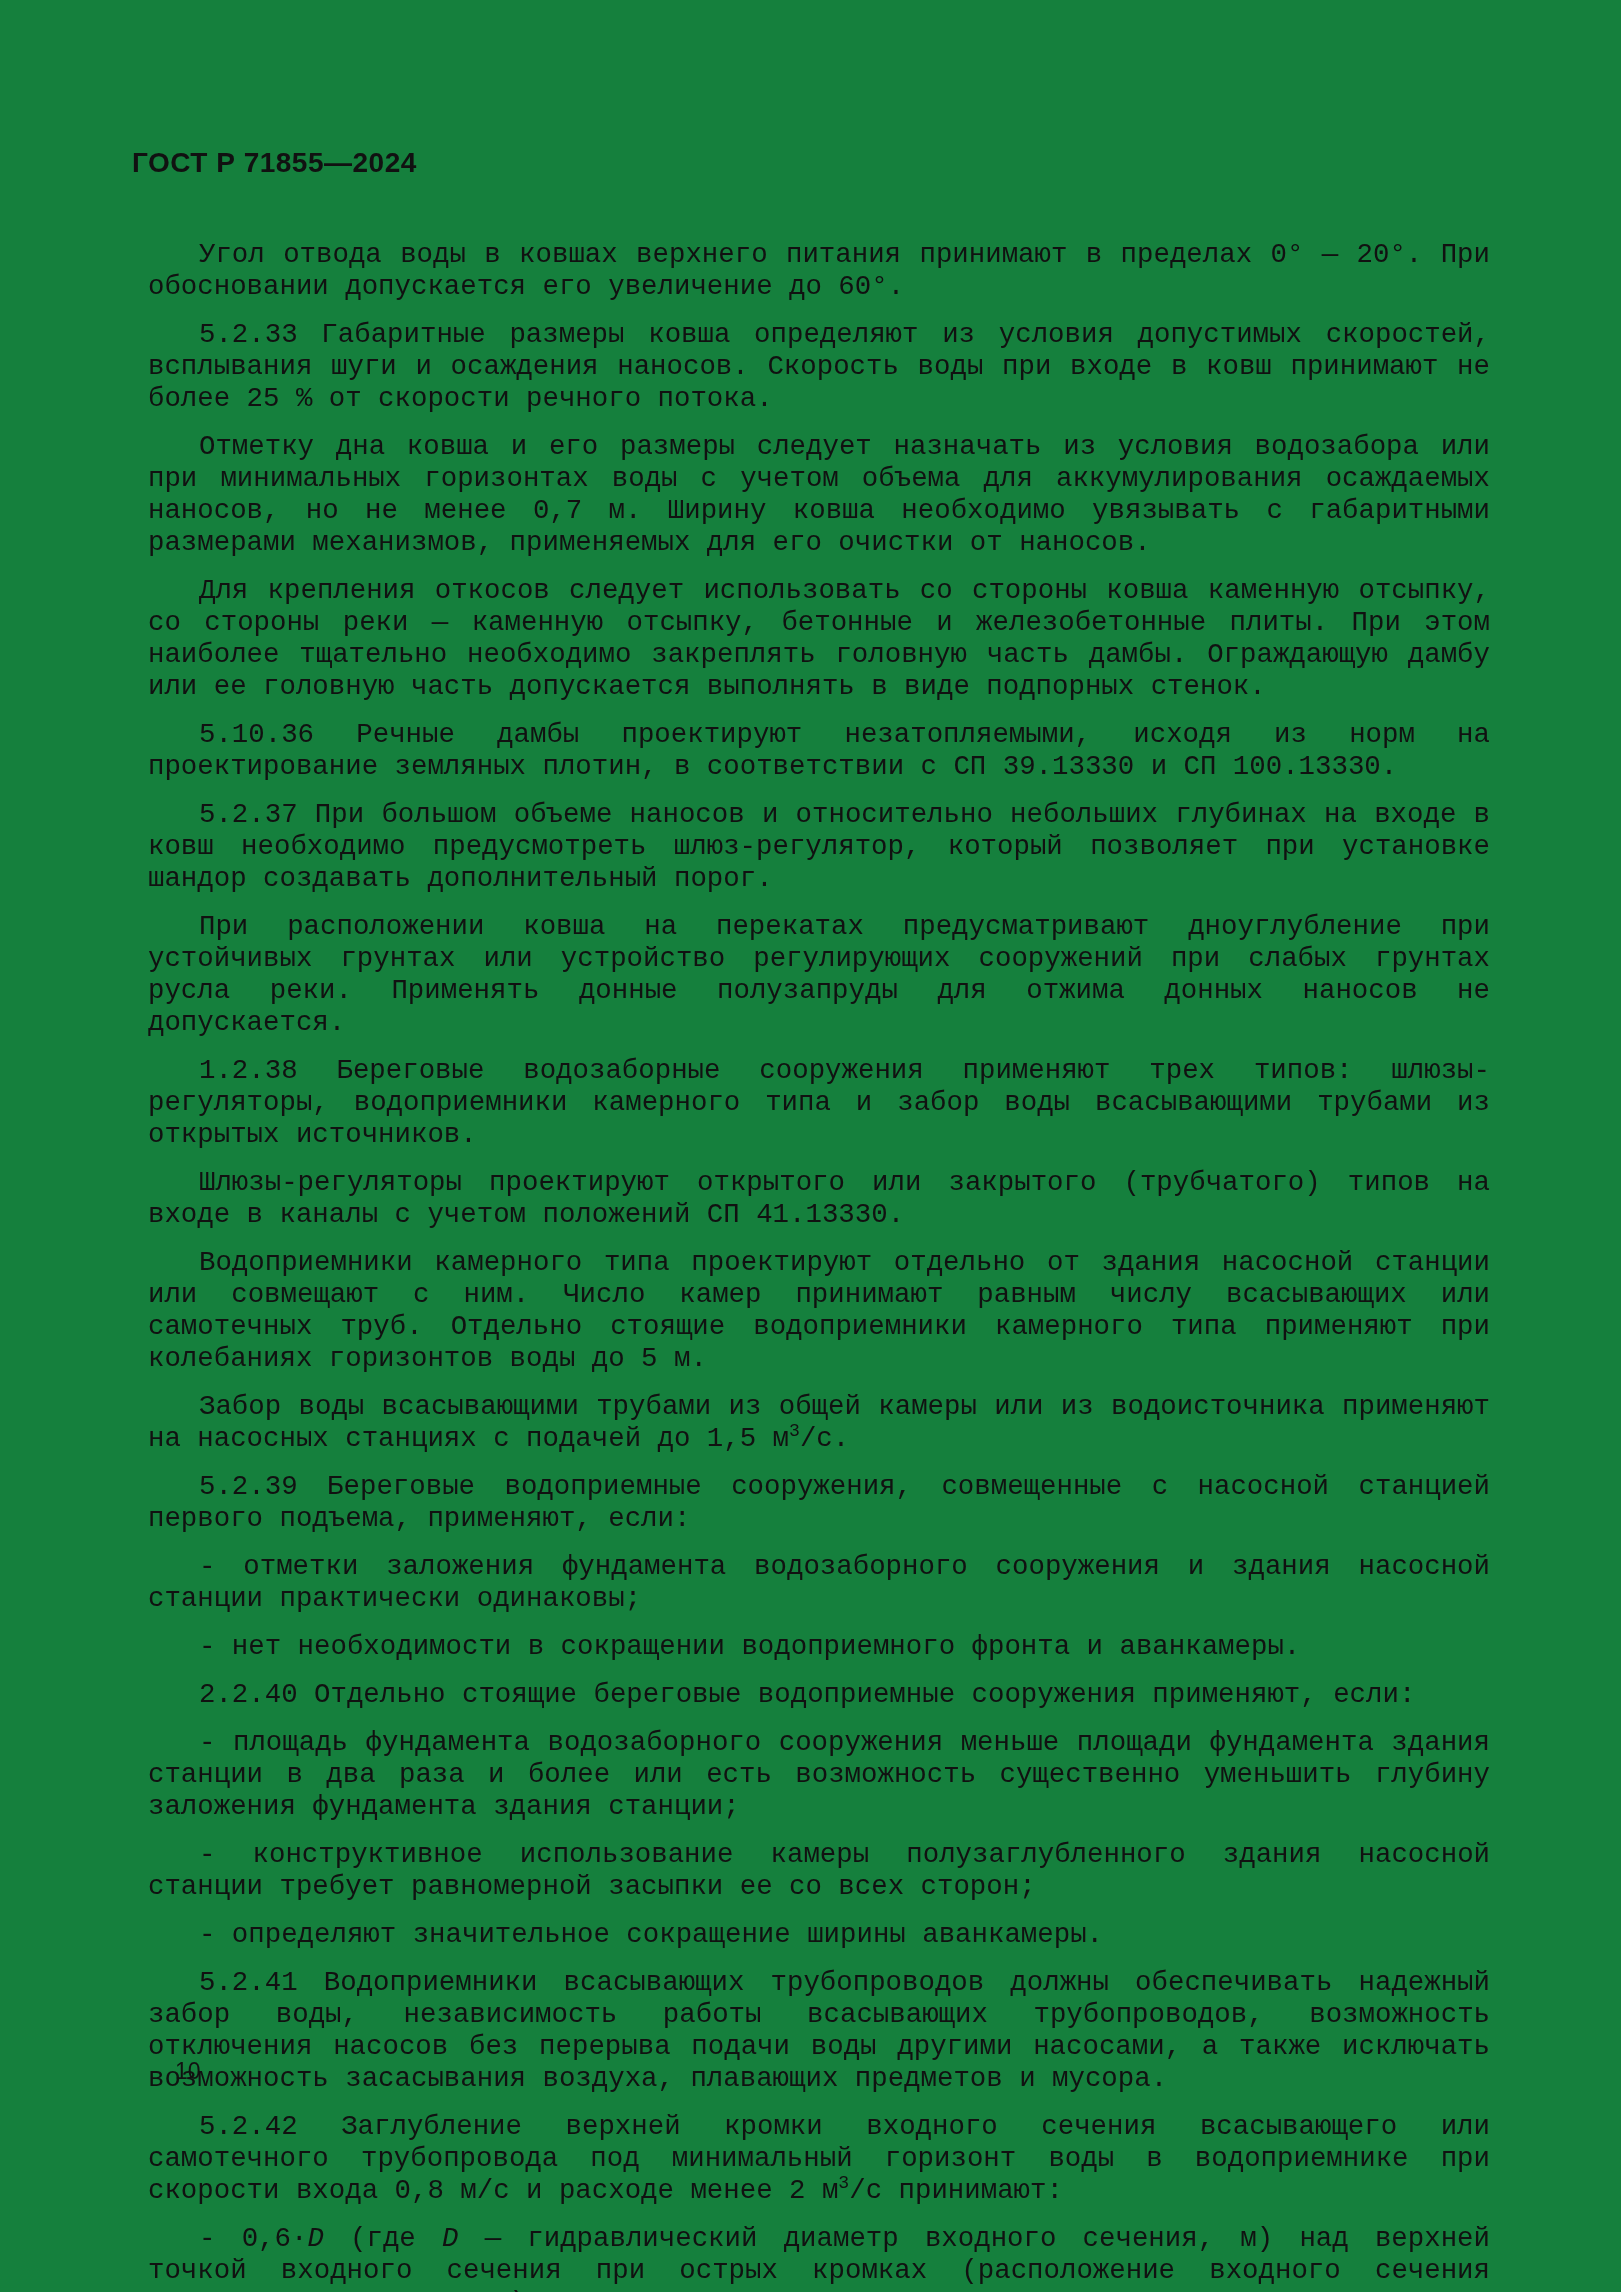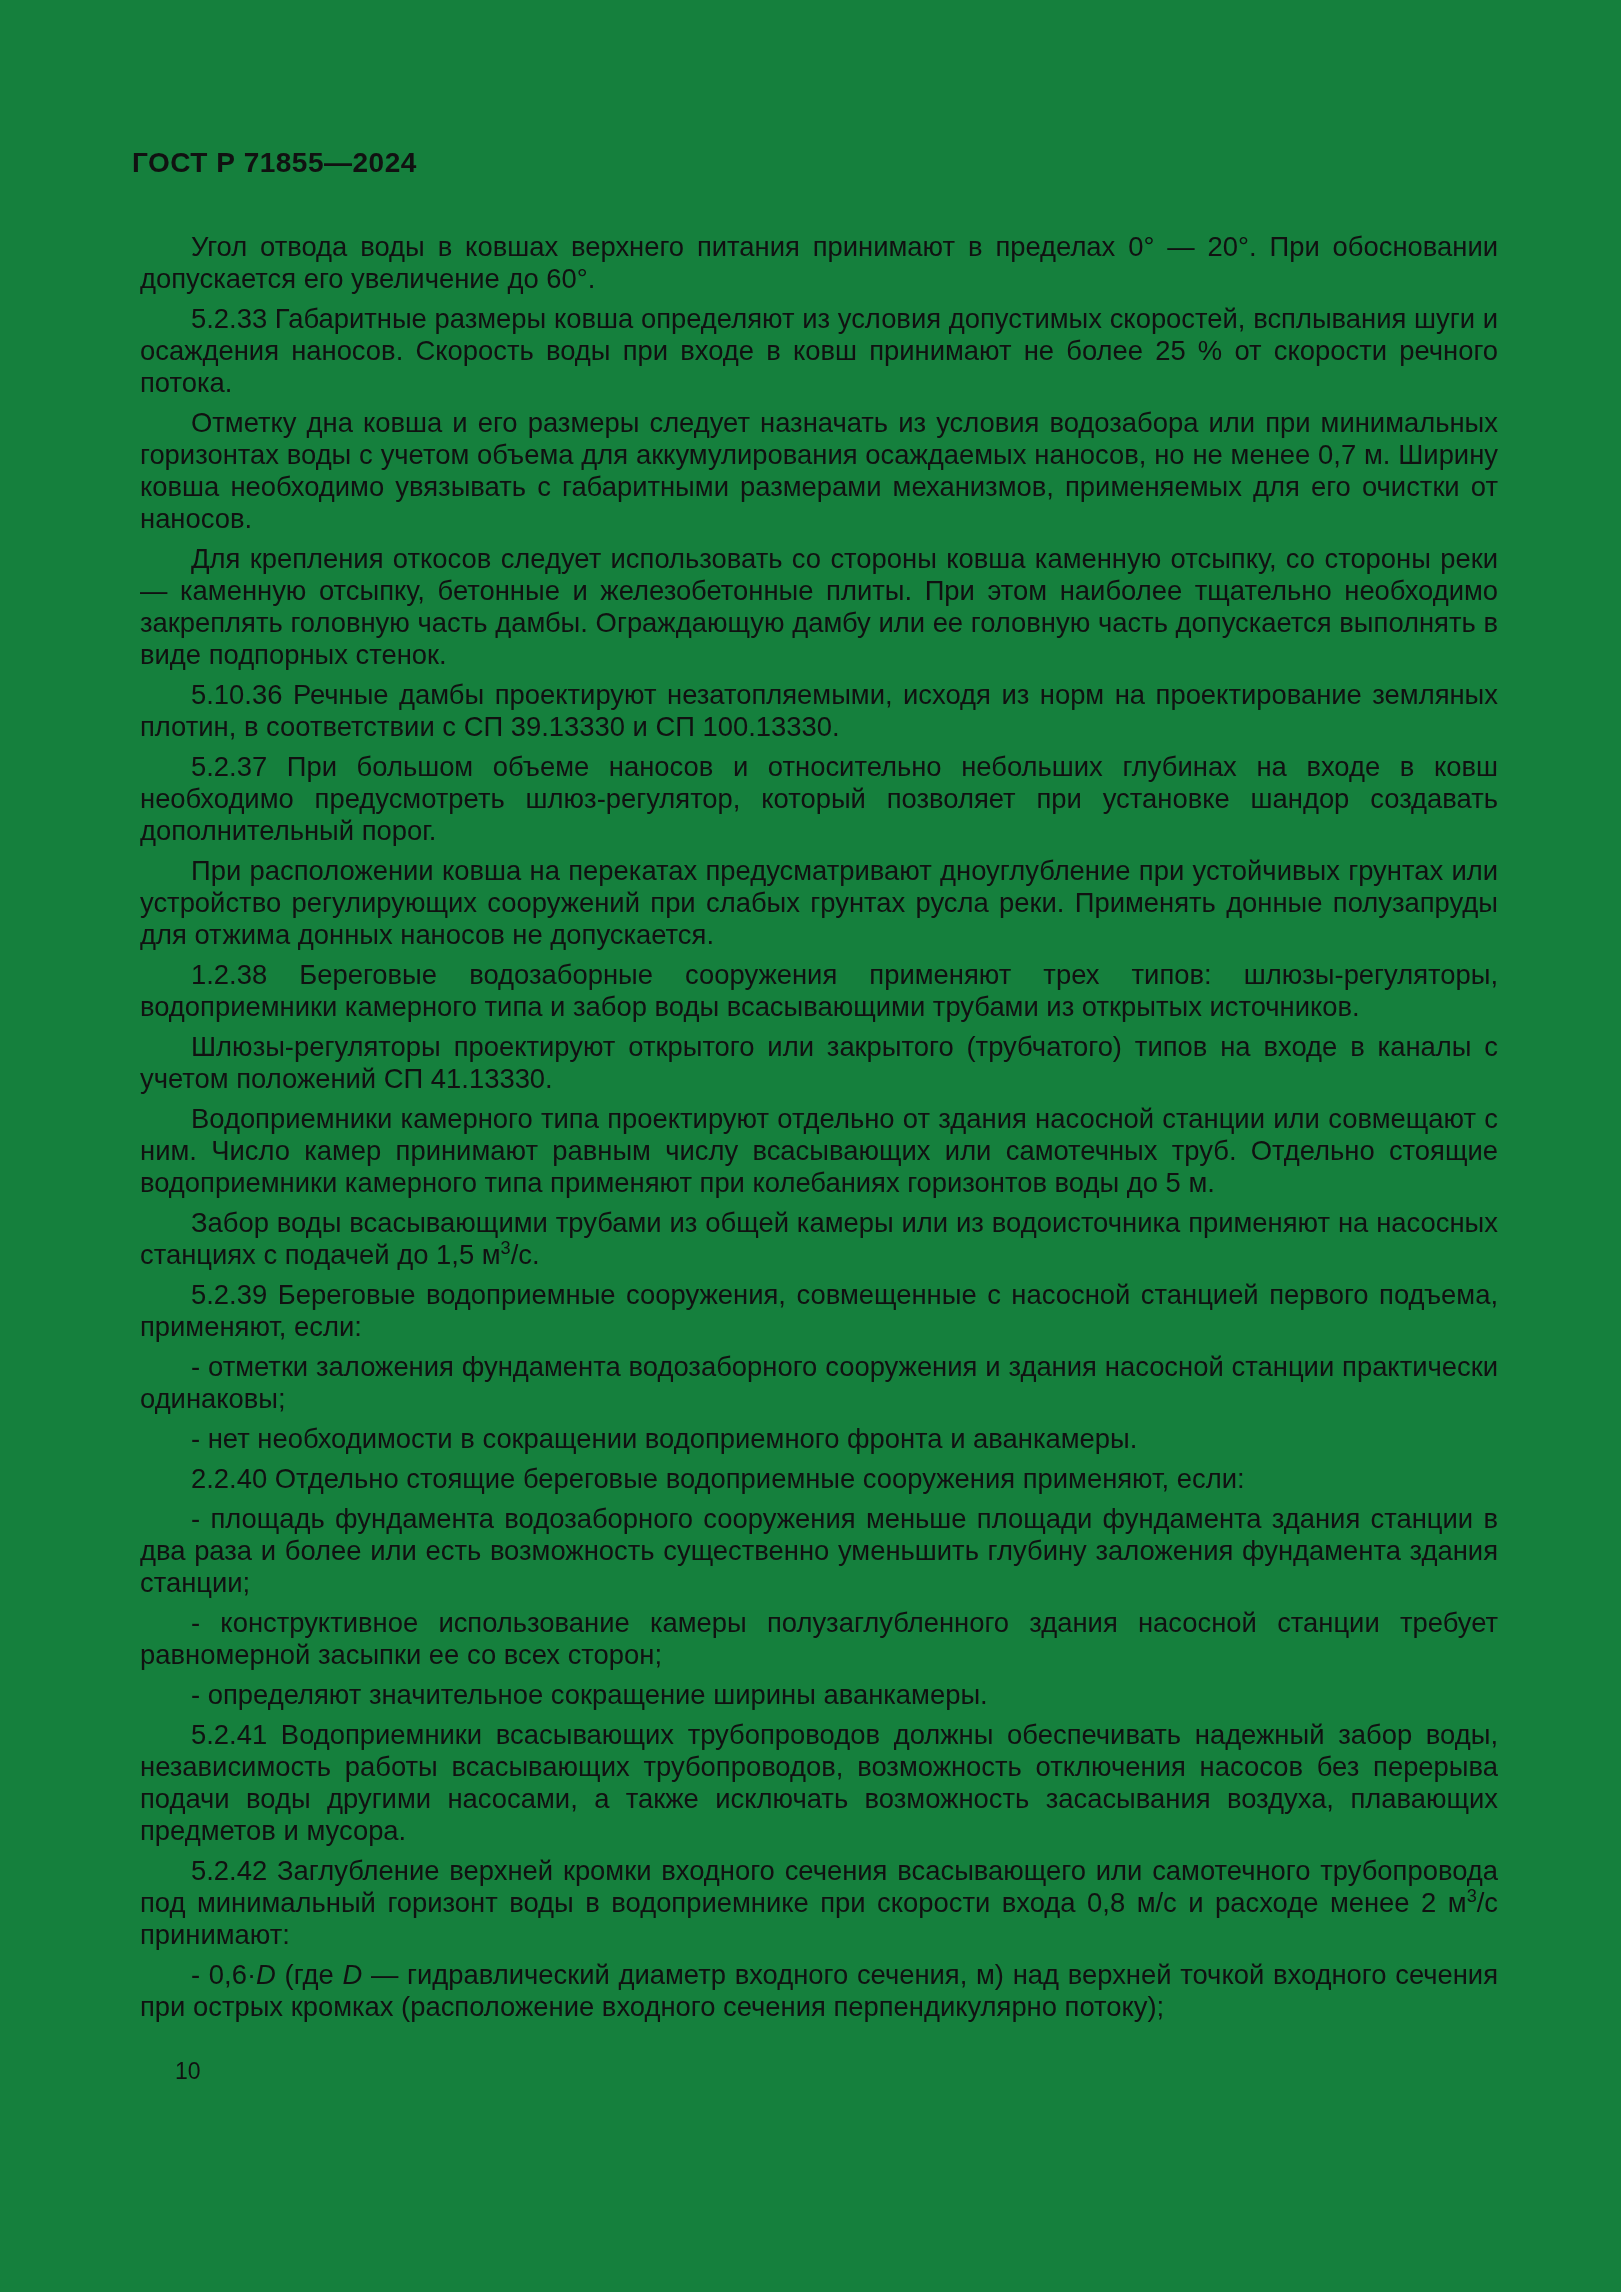--- a/index.html
+++ b/index.html
@@ -30,23 +30,24 @@
     left: 132px;
     top: 223px;
     width: 1374px;
     font-size: 27.4px;
     line-height: 32px;
     text-align: justify;
     hyphens: auto;
     -webkit-hyphens: auto;
   }
   .doc-body p {
-    margin: 8px;
+    margin: 16px;
     padding: 0;
     text-indent: 51px;
+    font-family: Liberation Mono, monospace;
   }
   .doc-body sup {
     font-size: 66%;
     line-height: 0;
   }
   .doc-body em {
     font-style: italic;
   }
   .page-number {
     position: absolute;

